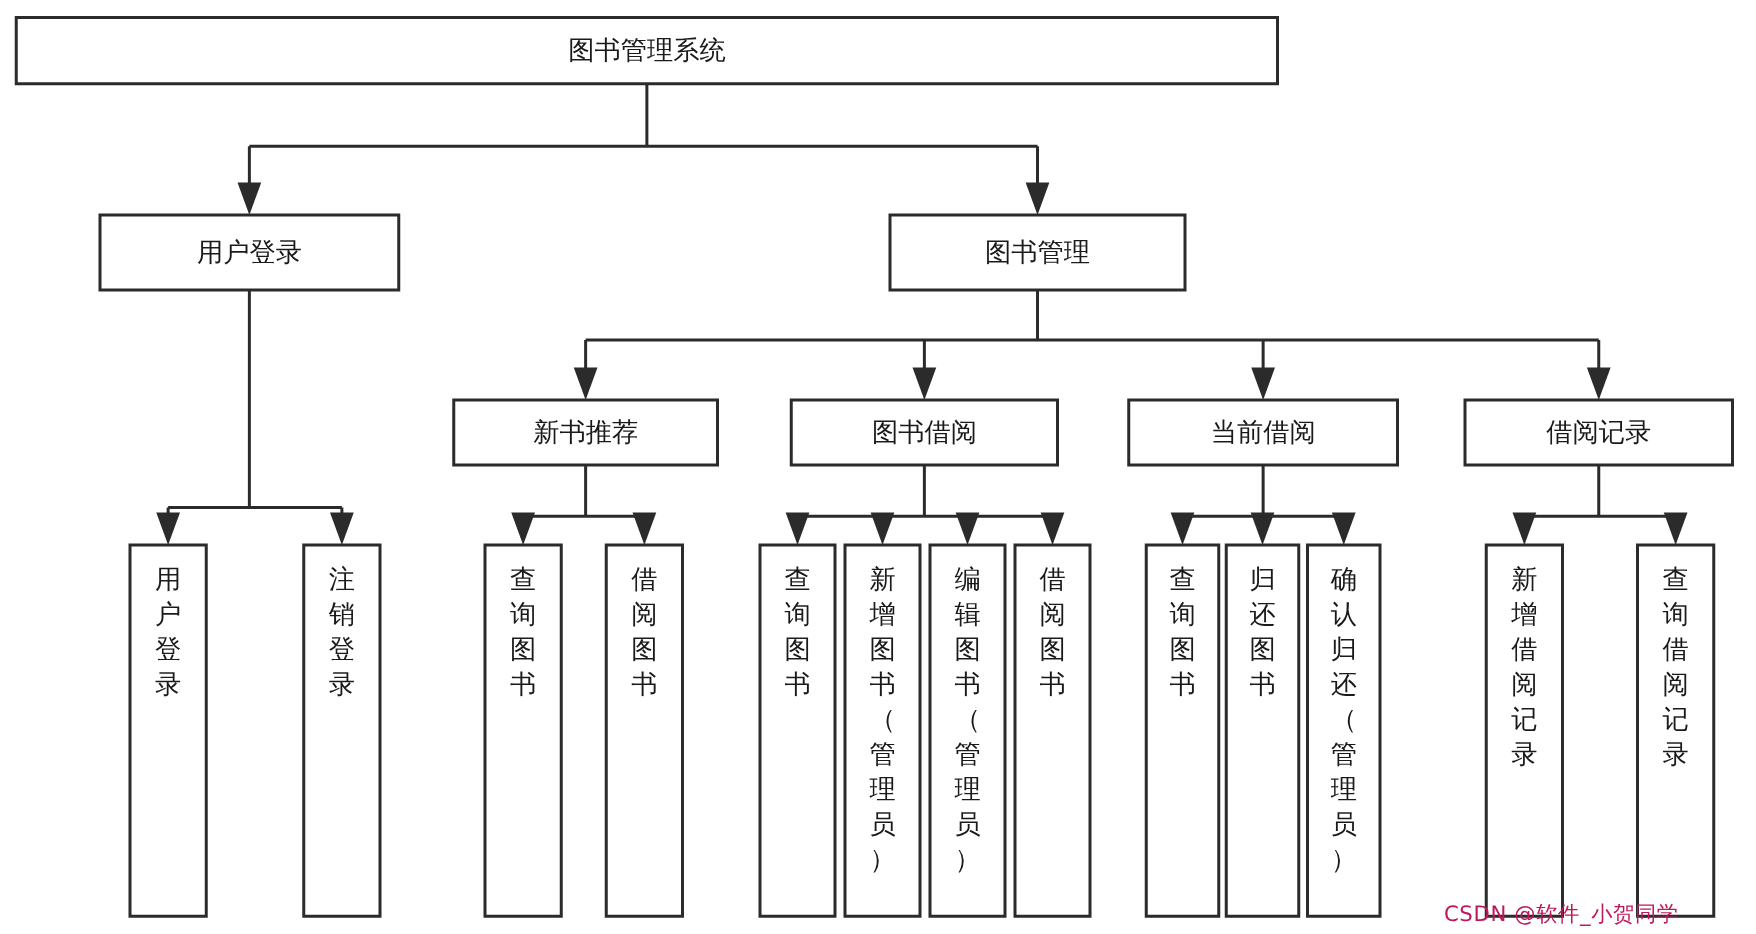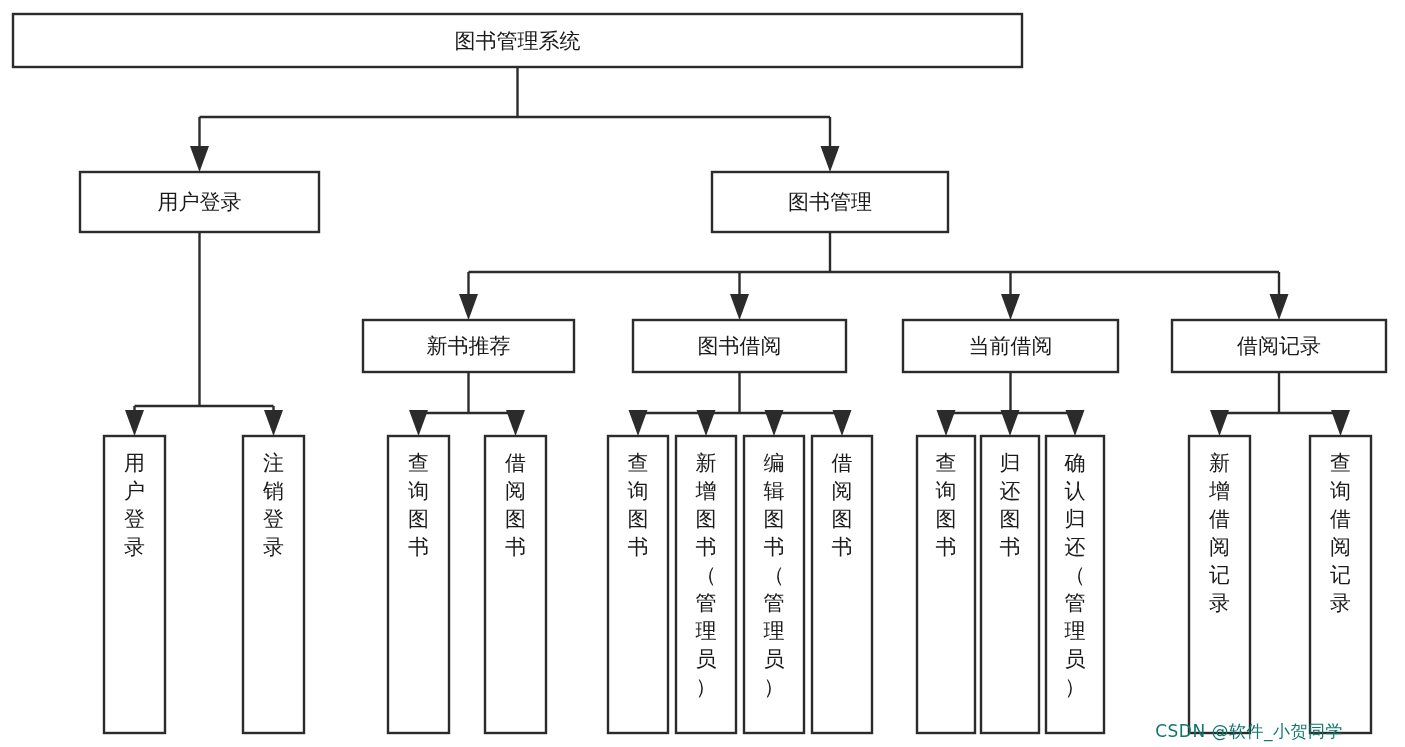--- a/index.html
+++ b/index.html
@@ -55,21 +55,21 @@
     font-family: "DejaVu Sans", "Liberation Sans", sans-serif;
     font-size: 21px;
     text-anchor: middle;
   }
   .watermark-text {
     position: absolute;
     right: 14px;
     bottom: 4px;
     font-family: "DejaVu Sans", "Liberation Sans", sans-serif;
     font-size: 17px;
-    color: #0f766e;
+    color: #be185d;
     letter-spacing: 0.5px;
     white-space: nowrap;
     user-select: none;
   }
 </style>
 </head>
 <body>
 
 <div id="diagram-root">
   <svg class="diagram-svg" viewBox="0 0 1405 747">

